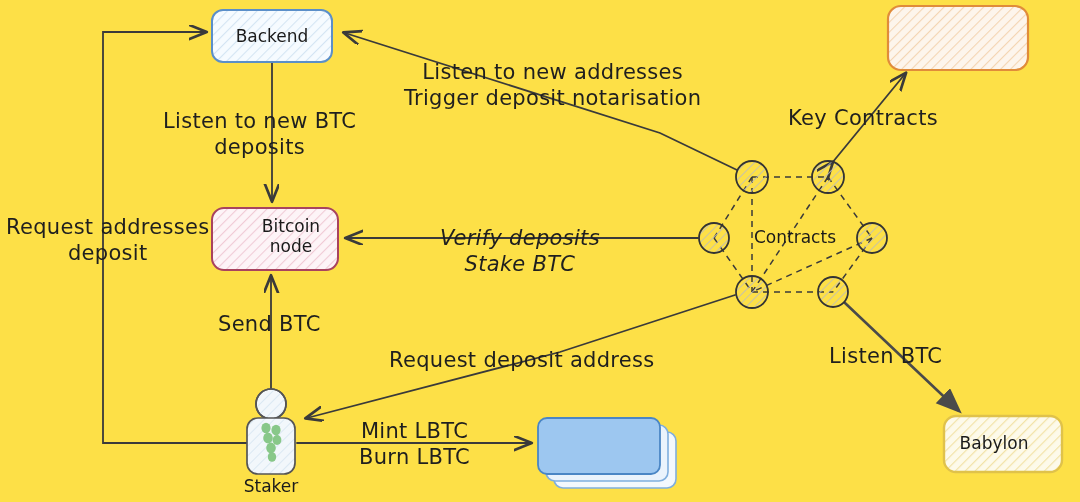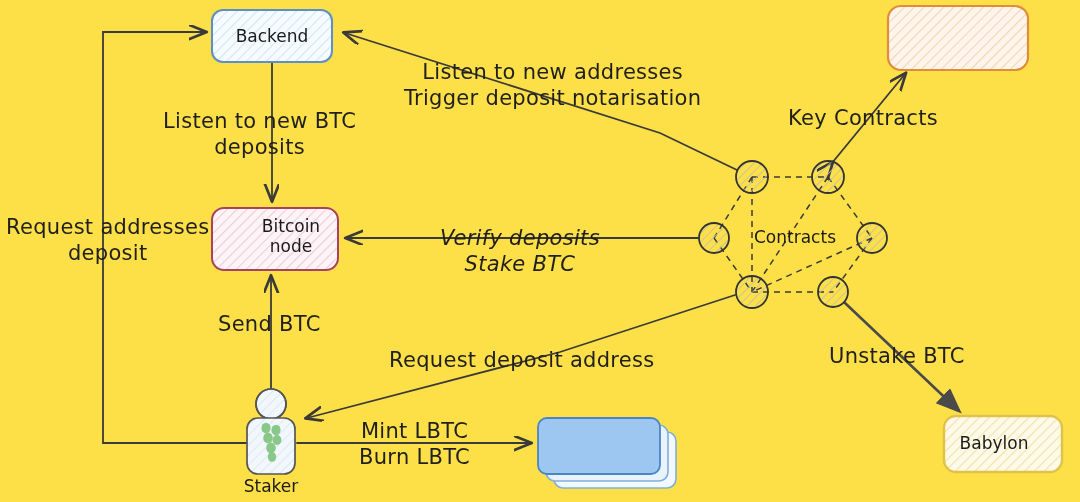--- a/index.html
+++ b/index.html
@@ -164,18 +164,18 @@
 
   <div class="lbl" style="left:788px;top:106px;">Key Contracts</div>
 
   <div class="lbl" style="left:440px;top:226px;font-style:italic;">Verify deposits
 Stake BTC</div>
 
   <div class="lbl" style="left:218px;top:312px;">Send BTC</div>
 
   <div class="lbl" style="left:389px;top:348px;text-align:center;">Request deposit address</div>
 
-  <div class="lbl" style="left:829px;top:344px;">Unstake BTC</div>
+  <div class="lbl" style="left:829px;top:344px;">Listen BTC</div>
 
   <div class="lbl" style="left:359px;top:419px;">Mint LBTC
 Burn LBTC</div>
 
 </div>
 
 </body></html>

